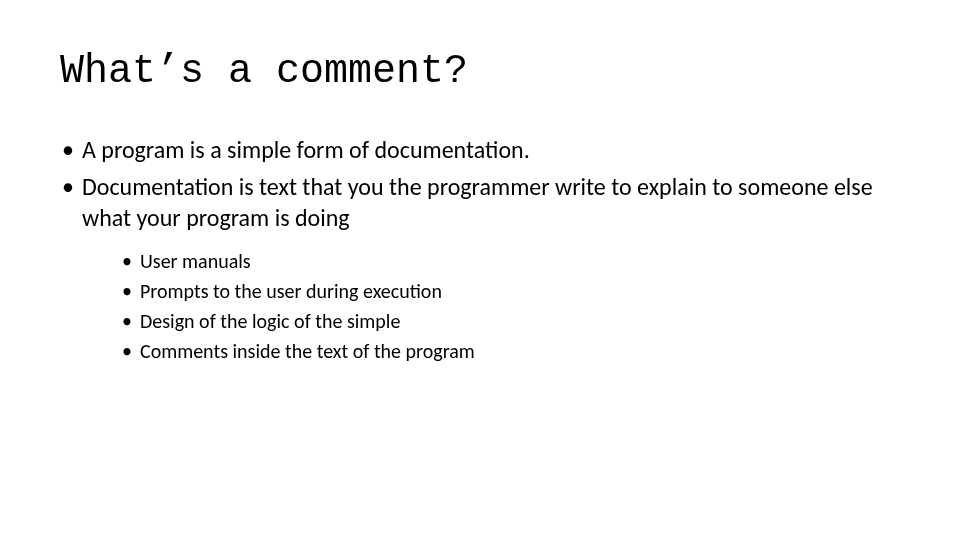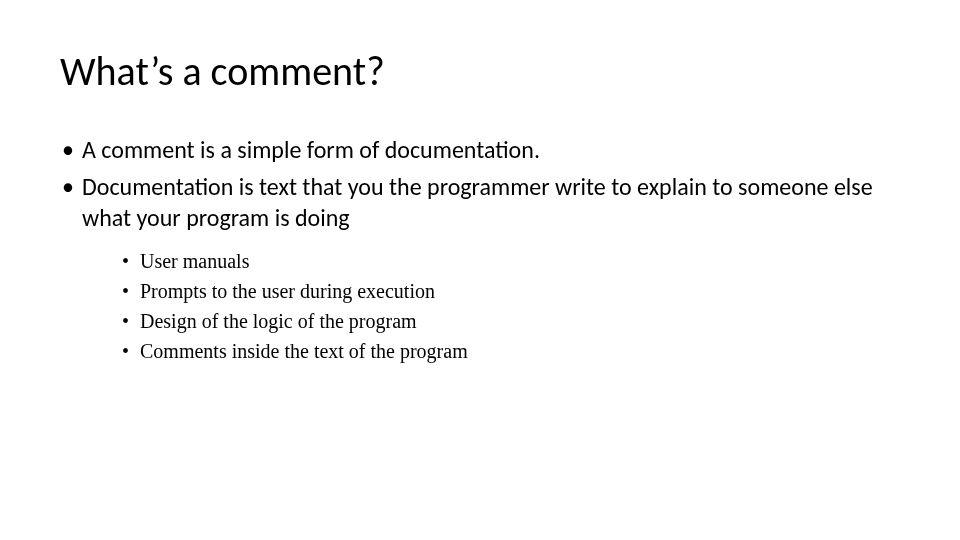--- a/index.html
+++ b/index.html
@@ -16,20 +16,21 @@
     width: 960px;
     height: 540px;
     padding: 40px 60px 40px 60px;
     position: relative;
   }
   .title {
     font-size: 40px;
     font-weight: 400;
     margin: 10px 0 40px 0;
     line-height: 1.1;
+    font-family: Liberation Mono, monospace;
   }
   ul.level1 {
     list-style: none;
     padding: 0;
     margin: 0;
     font-size: 24px;
     line-height: 1.3;
   }
   ul.level1 > li {
     position: relative;
@@ -42,21 +43,20 @@
     left: 2px;
     top: 0;
     font-size: 24px;
   }
   ul.level2 {
     list-style: none;
     padding: 0;
     margin: 14px 0 0 38px;
     font-size: 20px;
     line-height: 1.3;
-    font-family: Liberation Serif, serif;
   }
   ul.level2 > li {
     position: relative;
     padding-left: 20px;
     margin-bottom: 4px;
   }
   ul.level2 > li::before {
     content: "•";
     position: absolute;
     left: 2px;
@@ -65,33 +65,33 @@
   }
 </style>
 </head>
 <body>
 
 <div class="slide">
   <h1 class="title">What’s a comment?</h1>
 
   <ul class="level1">
     <li>
-      <span>A comment is a simple form of documentation.</span>
+      <span>A program is a simple form of documentation.</span>
     </li>
     <li>
       <span>Documentation is text that you the programmer write to explain to someone else what your program is doing</span>
       <ul class="level2">
         <li>
           <span>User manuals</span>
         </li>
         <li>
           <span>Prompts to the user during execution</span>
         </li>
         <li>
-          <span>Design of the logic of the program</span>
+          <span>Design of the logic of the simple</span>
         </li>
         <li>
           <span>Comments inside the text of the program</span>
         </li>
       </ul>
     </li>
   </ul>
 </div>
 
 </body></html>

